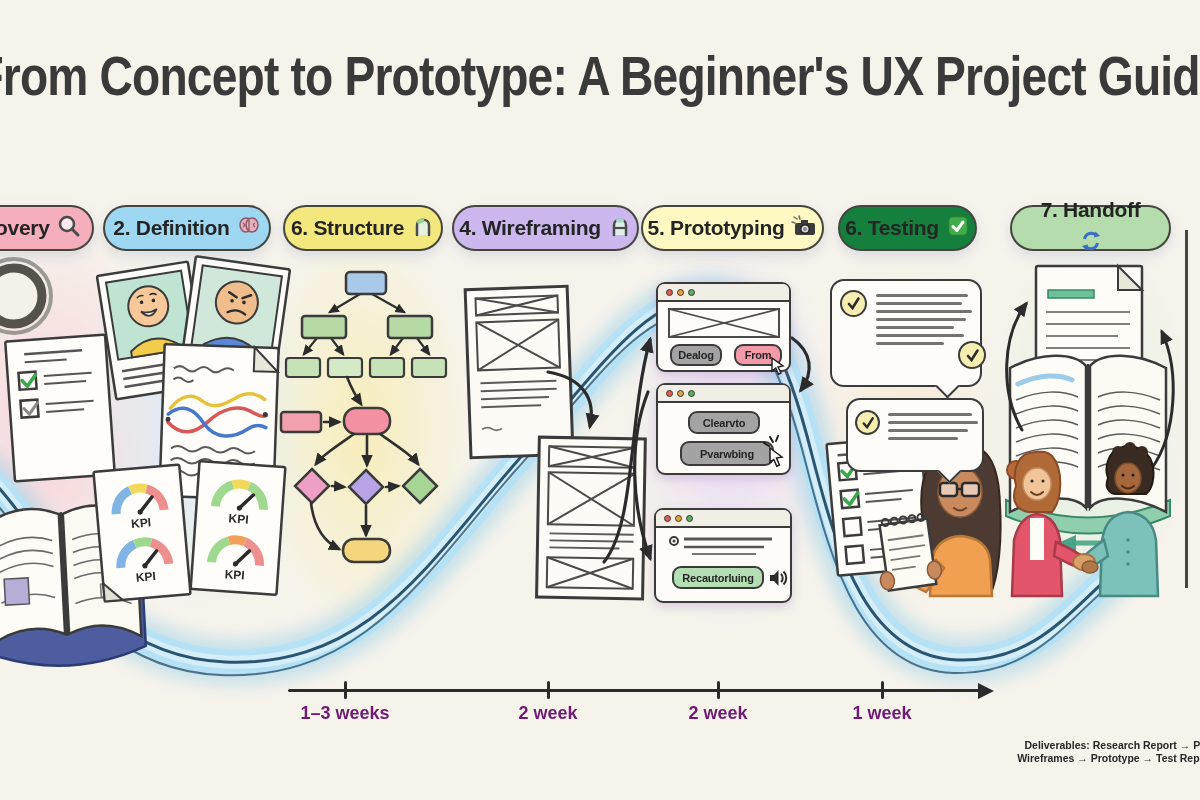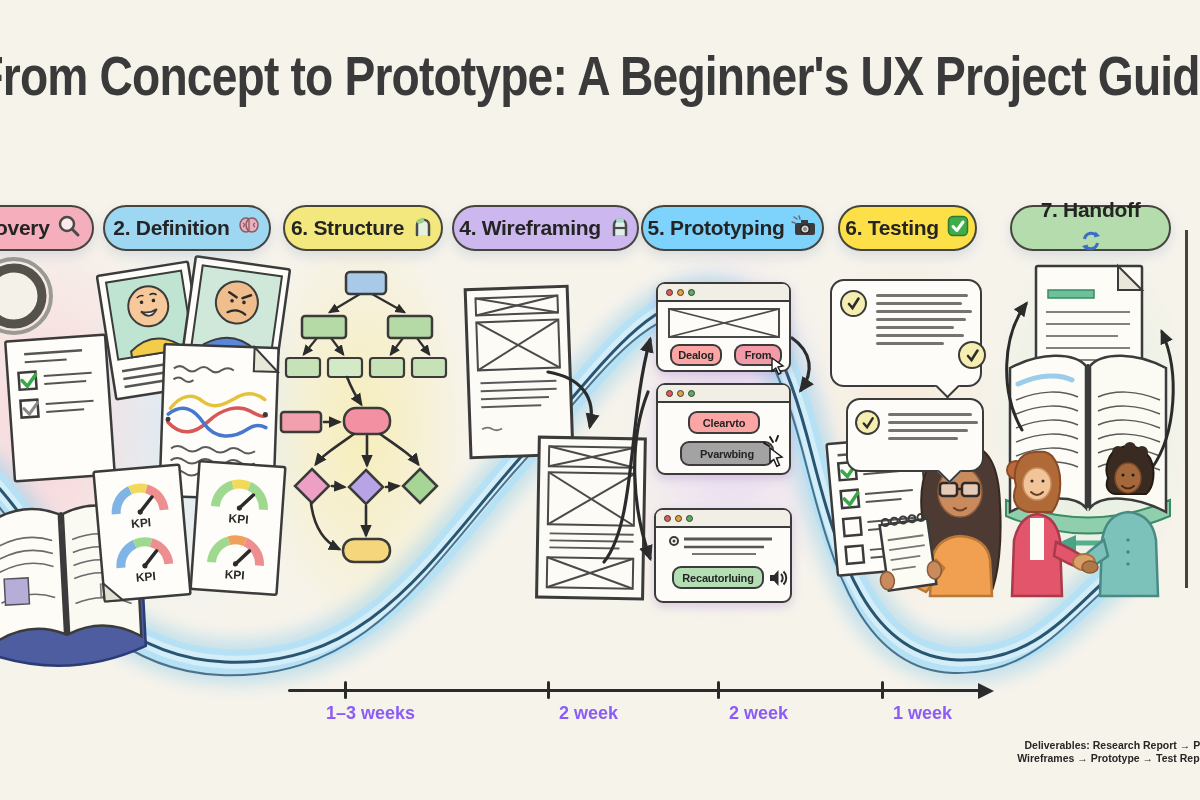--- a/index.html
+++ b/index.html
@@ -22,37 +22,37 @@
   
   .pwin{position:absolute;z-index:2;background:#fdfcf8;border:2.5px solid #3b3b3b;border-radius:9px;
     box-shadow:0 4px 10px rgba(150,110,190,.28);box-sizing:border-box}
   .pbar{height:16px;border-bottom:2px solid #3b3b3b;background:#f1eee5;border-radius:6px 6px 0 0;
     display:flex;align-items:center;gap:4px;padding-left:8px}
   .dot{width:7px;height:7px;border-radius:50%;border:1.3px solid #3b3b3b;box-sizing:border-box}
   .d-red{background:#e05a4e}.d-org{background:#e8a03c}.d-grn{background:#58b05a}
   .pbtn{border:2px solid #3b3b3b;border-radius:9px;font-size:11px;font-weight:bold;color:#242424;
     display:flex;align-items:center;justify-content:center;position:absolute;box-sizing:border-box;
     letter-spacing:-.2px;overflow:hidden}
-  .b-blue{background:#fca5a5}.b-pink{background:#f29aa8}.b-purp{background:#a3a3a3}.b-grn{background:#b4dfb4}
+  .b-blue{background:#a3a3a3}.b-pink{background:#f29aa8}.b-purp{background:#a3a3a3}.b-grn{background:#b4dfb4}
   
   .bub{position:absolute;z-index:2;background:#fdfcf8;border:2.5px solid #3b3b3b;border-radius:14px;
     box-sizing:border-box}
   .btail{position:absolute;bottom:-10px;right:24px;width:15px;height:15px;background:#fdfcf8;
     border-right:2.5px solid #3b3b3b;border-bottom:2.5px solid #3b3b3b;transform:rotate(45deg)}
   .chk{position:absolute;border-radius:50%;background:#f6edb0;border:2.5px solid #3b3b3b;
     display:flex;align-items:center;justify-content:center;box-sizing:border-box;z-index:3}
   .tl{height:3px;background:#4c4c4c;border-radius:2px;opacity:.78;margin-bottom:5px}
   .tlines{position:absolute;left:44px;top:13px;right:12px}
   
   .axis{position:absolute;left:288px;top:689px;width:692px;height:3px;background:#2b2b2b;border-radius:2px;z-index:2}
   .ahead{position:absolute;left:978px;top:683px;width:0;height:0;border-left:16px solid #2b2b2b;
     border-top:8px solid transparent;border-bottom:8px solid transparent;z-index:2}
   .tick{position:absolute;top:681px;width:3px;height:18px;background:#2b2b2b;z-index:2;border-radius:2px}
-  .tlabel{position:absolute;top:703px;width:140px;margin-left:-70px;text-align:right;
-    font-size:18px;font-weight:bold;color:#8b5cf6;z-index:2}
+  .tlabel{position:absolute;top:703px;width:140px;margin-left:-70px;text-align:center;
+    font-size:18px;font-weight:bold;color:#701a75;z-index:2}
   
   .footer{position:absolute;top:739px;right:-6px;text-align:right;font-size:10.5px;font-weight:bold;
     color:#262626;line-height:13px;white-space:nowrap;z-index:2}
   .vline{position:absolute;left:1185px;top:230px;width:2.5px;height:358px;background:#45453d;z-index:2}
 </style>
 </head>
 <body>
 
 <svg id="art" width="1200" height="800" viewBox="0 0 1200 800">
   <defs>
@@ -445,31 +445,31 @@
       </svg></span>
 </div>
 <div class="pill p4 hud" style="background: rgb(204, 183, 238);">
   <span>4. Wireframing</span>
   <span><svg width="24" height="24" viewBox="0 0 24 24">
         <path d="M6 21 L6 11 C6 4 18 4 18 11 L18 21" fill="#dff0ea" stroke="#4a4a4a" stroke-width="2.5" stroke-linecap="round"></path>
         <line x1="6" y1="14" x2="18" y2="14" stroke="#4a4a4a" stroke-width="2.2"></line>
         <ellipse cx="12" cy="6.5" rx="4" ry="2.2" fill="#a8d8cc"></ellipse>
       </svg></span>
 </div>
-<div class="pill p5 hud" style="background: #7dd3fc;">
+<div class="pill p5 hud" style="background: #fef9c3;">
   <span>5. Prototyping</span>
   <span><svg width="26" height="24" viewBox="0 0 26 24">
         <path d="M3 3 l3 2 M8 2 l1 3 M1 8 l3 1" stroke="#6a6a6a" stroke-width="1.5" stroke-linecap="round"></path>
         <rect x="4" y="9" width="20" height="12" rx="2" fill="#3b3b3b"></rect>
         <rect x="10" y="6" width="7" height="4" fill="#3b3b3b"></rect>
         <circle cx="14" cy="15" r="4.2" fill="#d8d8d8" stroke="#1b1b1b" stroke-width="1.2"></circle>
         <circle cx="14" cy="15" r="2" fill="#8a8a8a"></circle>
       </svg></span>
 </div>
-<div class="pill p6 hud" style="background: #fde047;">
+<div class="pill p6 hud" style="background: #15803d;">
   <span>6. Testing</span>
   <span><svg width="24" height="24" viewBox="0 0 24 24">
         <rect x="2.5" y="2.5" width="19" height="19" rx="4.5" fill="#3fae4a" stroke="#2b7a34" stroke-width="1.5"></rect>
         <path d="M7 12.5 L10.8 16.5 L17 8" stroke="#ffffff" stroke-width="3" fill="none" stroke-linecap="round" stroke-linejoin="round"></path>
       </svg></span>
 </div>
 <div class="pill p7 hud" style="background: rgb(180, 220, 172); flex-direction: column;">
   <span>7. Handoff</span>
   <span><svg width="24" height="24" viewBox="0 0 24 24">
         <path d="M5.5 10 A7 7 0 0 1 17.5 6.5" fill="none" stroke="#3a6cc8" stroke-width="3"></path>

